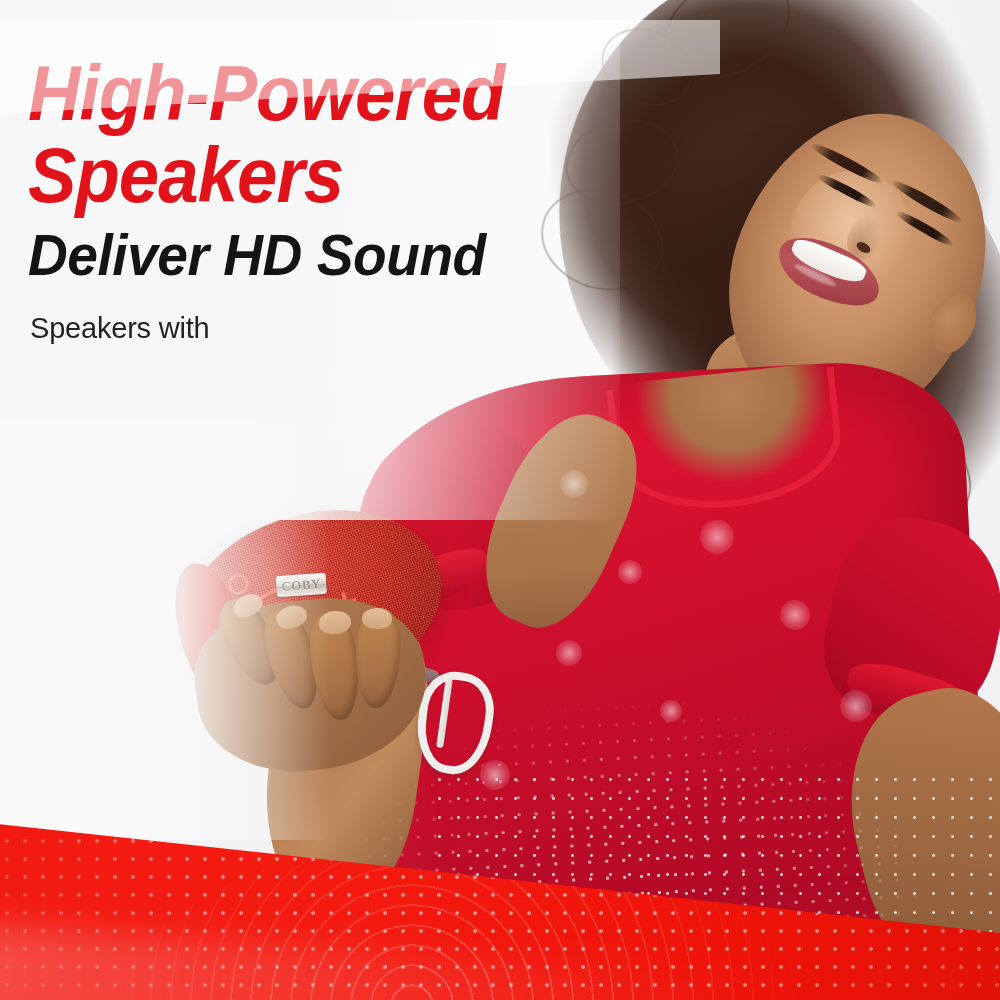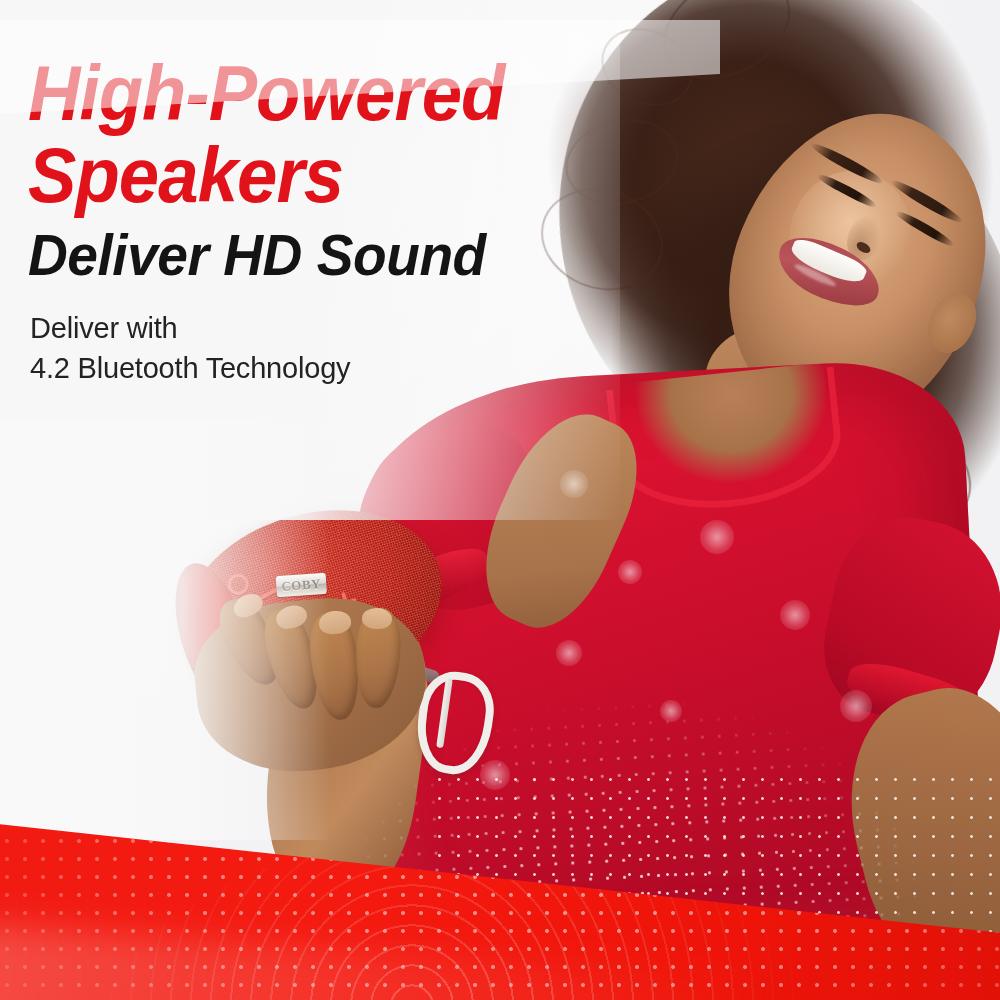--- a/index.html
+++ b/index.html
@@ -608,20 +608,19 @@
     <div class="red-band-arc"></div>
     <div class="red-band-dots"></div>
     <div class="red-band-sheen"></div>
   </div>
 
   <div class="copy">
     <div class="headline h-line1">High-Powered</div>
     <div class="headline h-line2">Speakers</div>
     <div class="headline h-line3">Deliver HD Sound</div>
     <div class="subcopy">
-      <div>Deliver with</div>
-      <div>4.2 Bluetooth Technology</div>
+      <div>Speakers with</div>
     </div>
   </div>
 
   <div class="headline-wash"></div>
 
 </div>
 
 </body></html>

